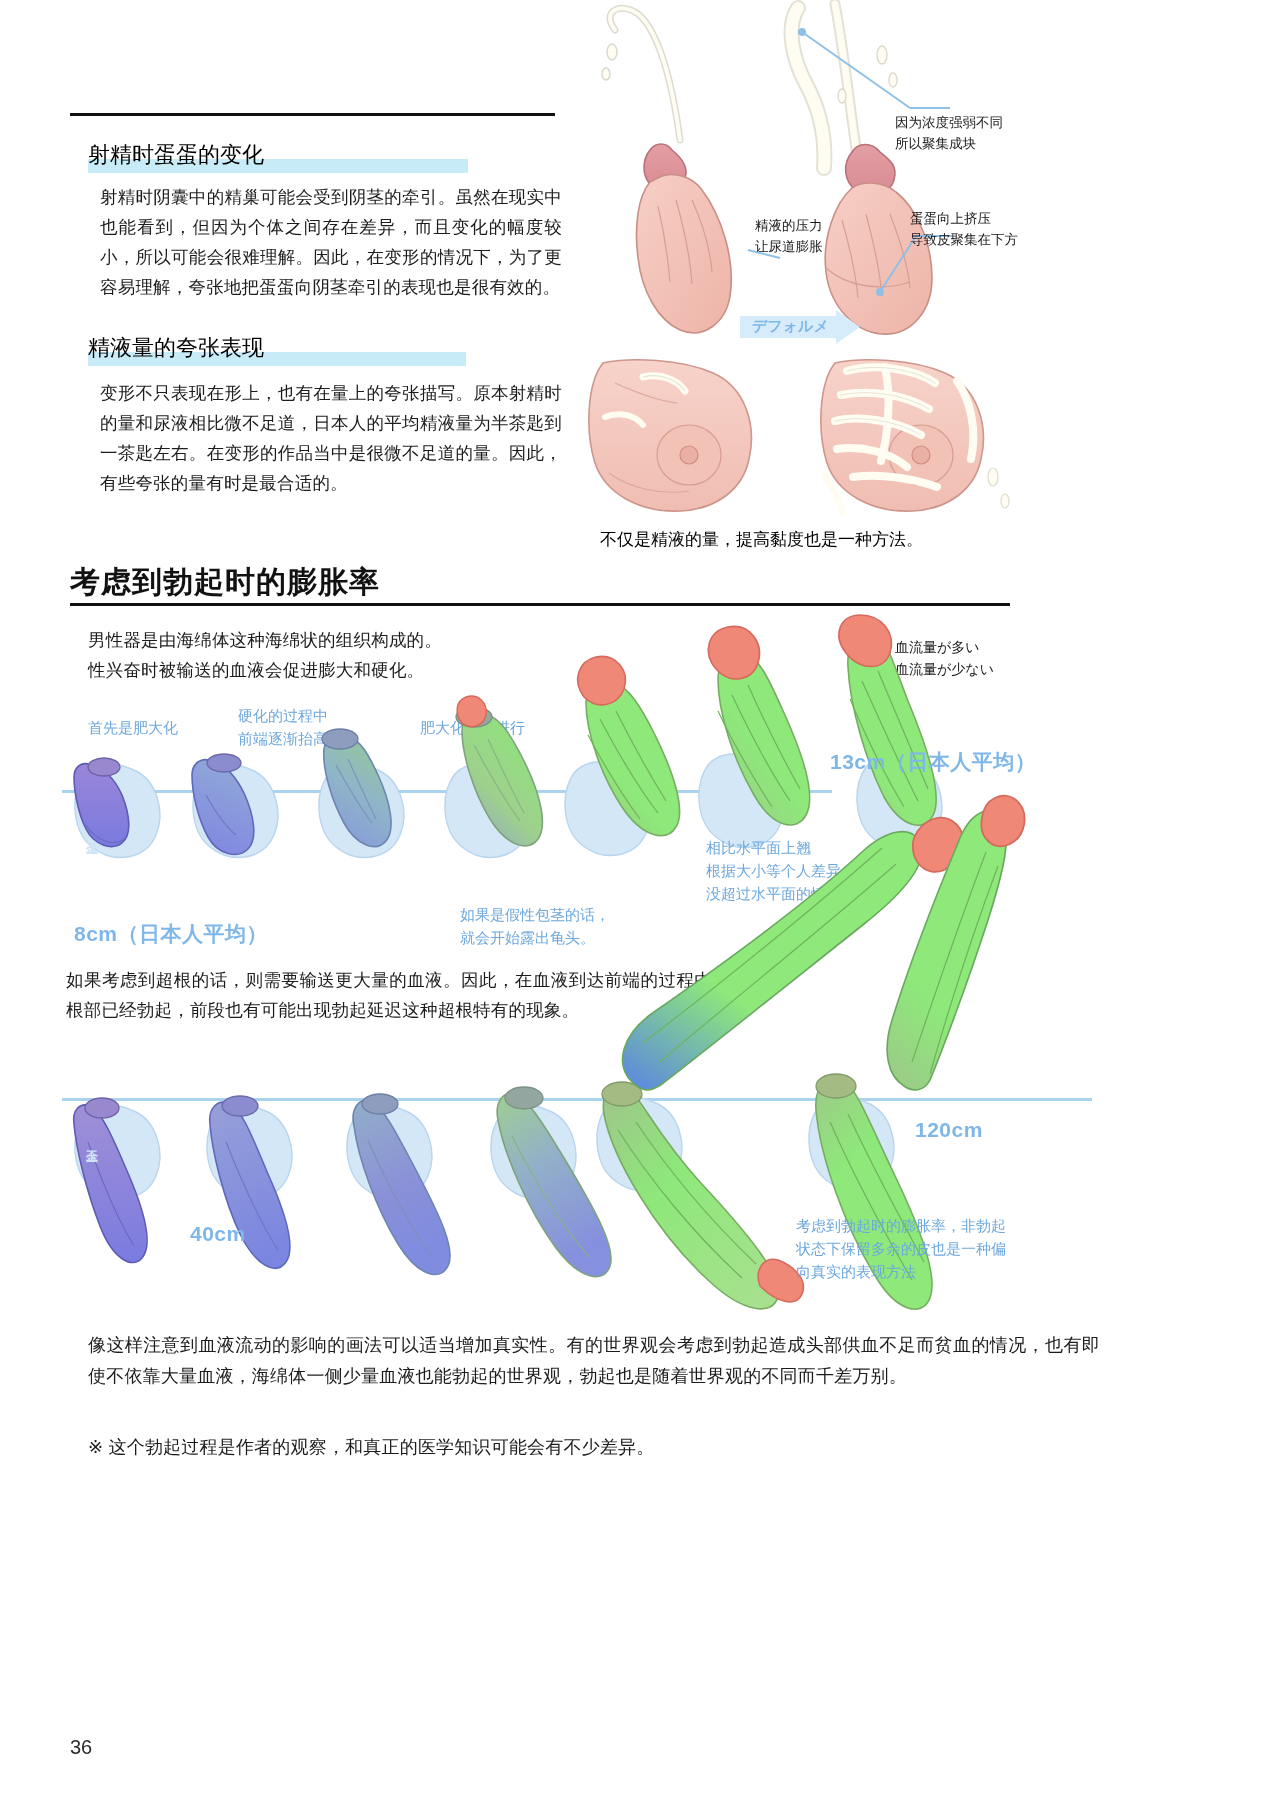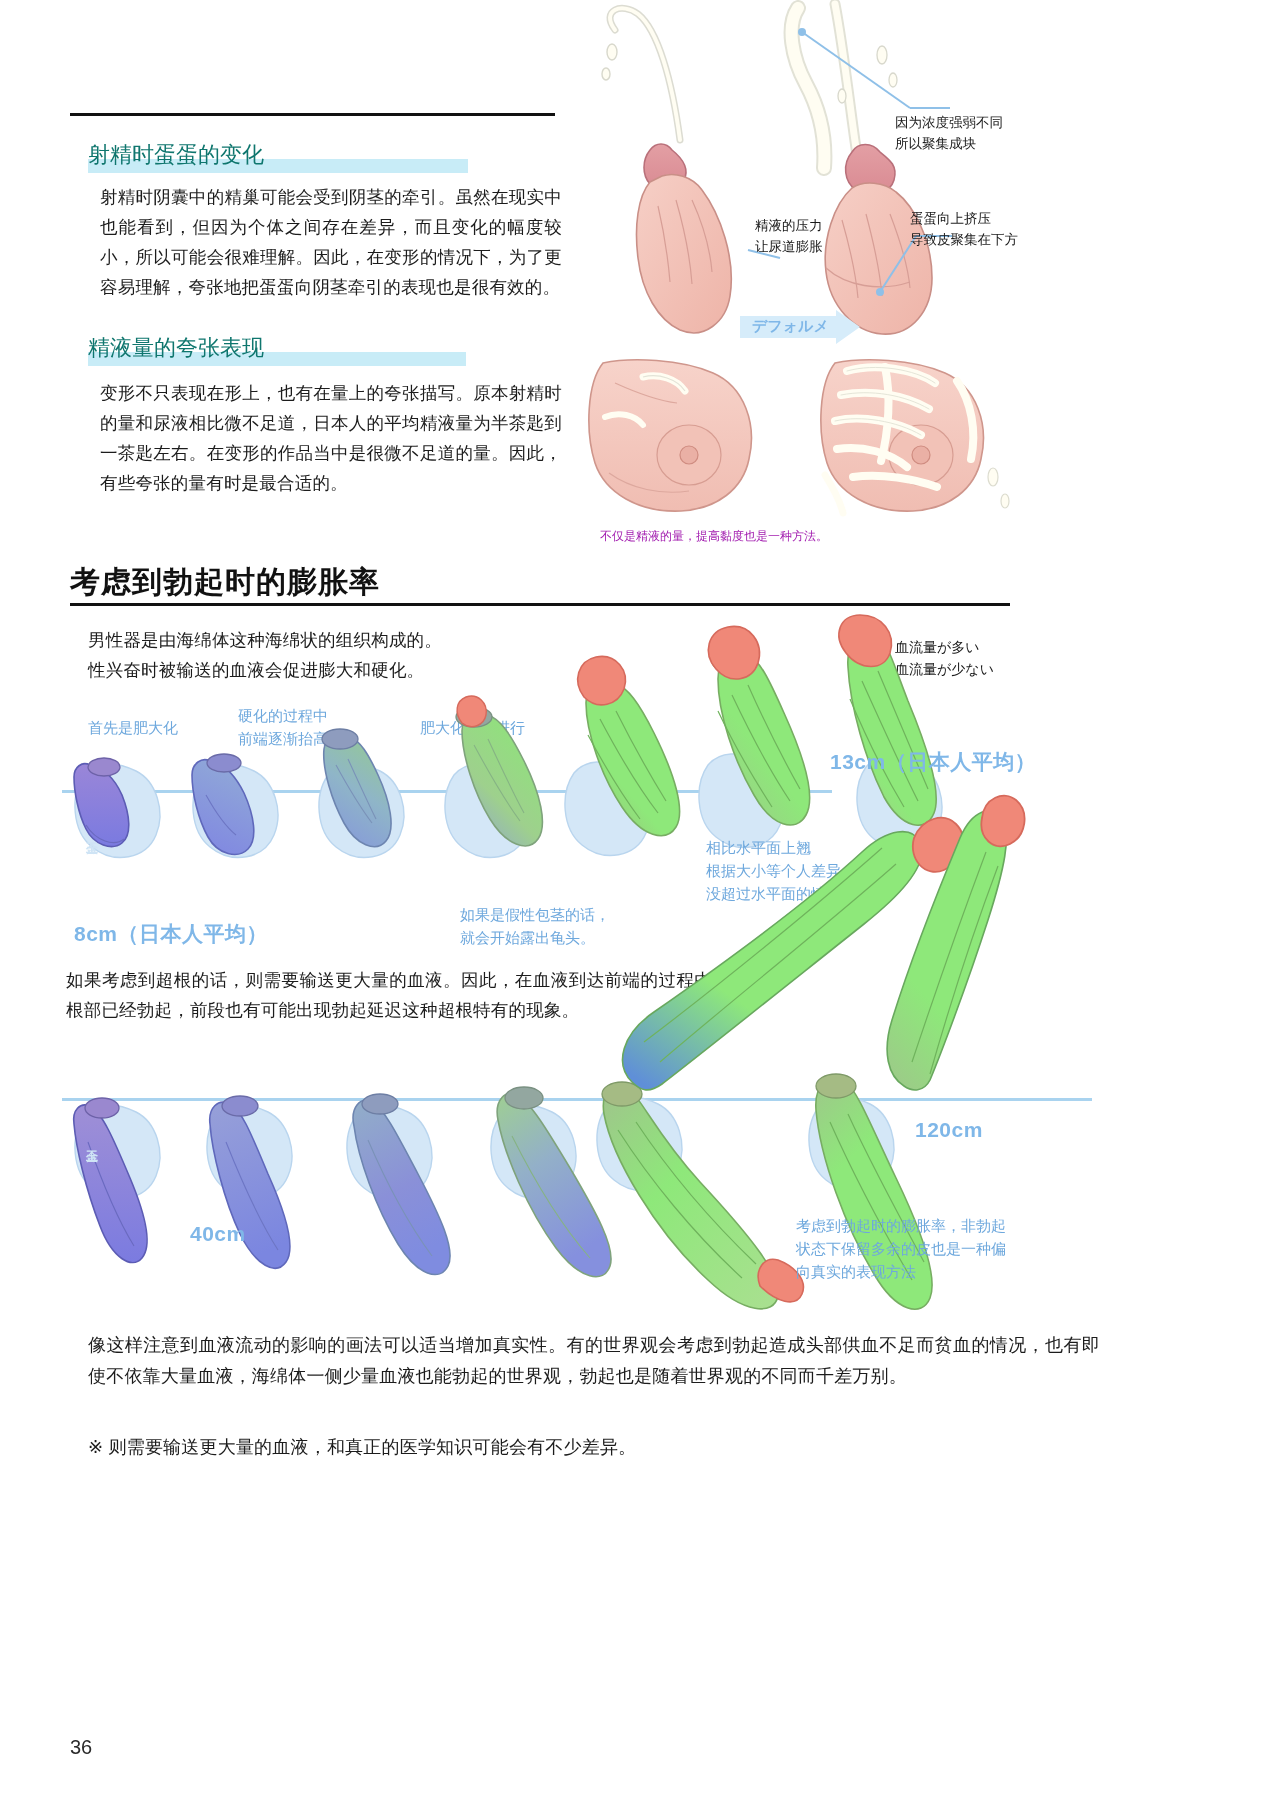--- a/index.html
+++ b/index.html
@@ -12,41 +12,41 @@
 
   
   .h1{
     position:absolute;font-weight:bold;font-size:30px;letter-spacing:1px;
     color:#111;white-space:nowrap;
   }
   .h1rule{position:absolute;height:3px;background:#111;}
   .h2wrap{position:absolute;}
   .h2{
     position:relative;display:inline-block;font-size:22px;font-weight:normal;
-    color:#0f766e;white-space:nowrap;z-index:2;padding-right:6px;
+    color:#000000;white-space:nowrap;z-index:2;padding-right:6px;
   }
   .h2hl{
     position:absolute;left:0;bottom:-3px;height:14px;background:#c8ecf7;z-index:1;
   }
 
   
   .para{
     position:absolute;font-size:17.5px;line-height:30px;color:#1c1c1c;
     text-align:justify;letter-spacing:.2px;
   }
   .para.big{font-size:18px;line-height:31px;}
 
   
   .art{position:absolute;}
   .callout{
     position:absolute;font-size:13.5px;line-height:21px;color:#1a1a1a;
     white-space:pre-line;
   }
   .caption{
-    position:absolute;font-size:12px;color:#a21caf;white-space:nowrap;
+    position:absolute;font-size:17px;color:#000000;white-space:nowrap;
   }
 
   
   .blab{
     position:absolute;color:#6ea8dd;font-size:15px;line-height:23px;
     white-space:pre-line;font-weight:normal;
   }
   .bnum{
     position:absolute;color:#7fb7e8;font-weight:bold;font-size:21px;
     white-space:nowrap;letter-spacing:.5px;
@@ -439,17 +439,17 @@
 
   <div class="bnum" style="left:190px;top:1222px;">40cm</div>
   <div class="bnum" style="left:915px;top:1118px;">120cm</div>
 
   <div class="blab" style="left:768px;top:1214px;width:280px;margin-left:28px;">考虑到勃起时的膨胀率，非勃起
 状态下保留多余的皮也是一种偏
 向真实的表现方法</div>
 
   <div class="para big" style="left:88px;top:1330px;width:1012px;">像这样注意到血液流动的影响的画法可以适当增加真实性。有的世界观会考虑到勃起造成头部供血不足而贫血的情况，也有即使不依靠大量血液，海绵体一侧少量血液也能勃起的世界观，勃起也是随着世界观的不同而千差万别。</div>
 
-  <div class="para big" style="left:88px;top:1432px;width:900px;">※ 则需要输送更大量的血液，和真正的医学知识可能会有不少差异。</div>
+  <div class="para big" style="left:88px;top:1432px;width:900px;">※ 这个勃起过程是作者的观察，和真正的医学知识可能会有不少差异。</div>
 
   <div class="pageno" style="left:70px;top:1736px;">36</div>
 
 </div>
 
 </body></html>

